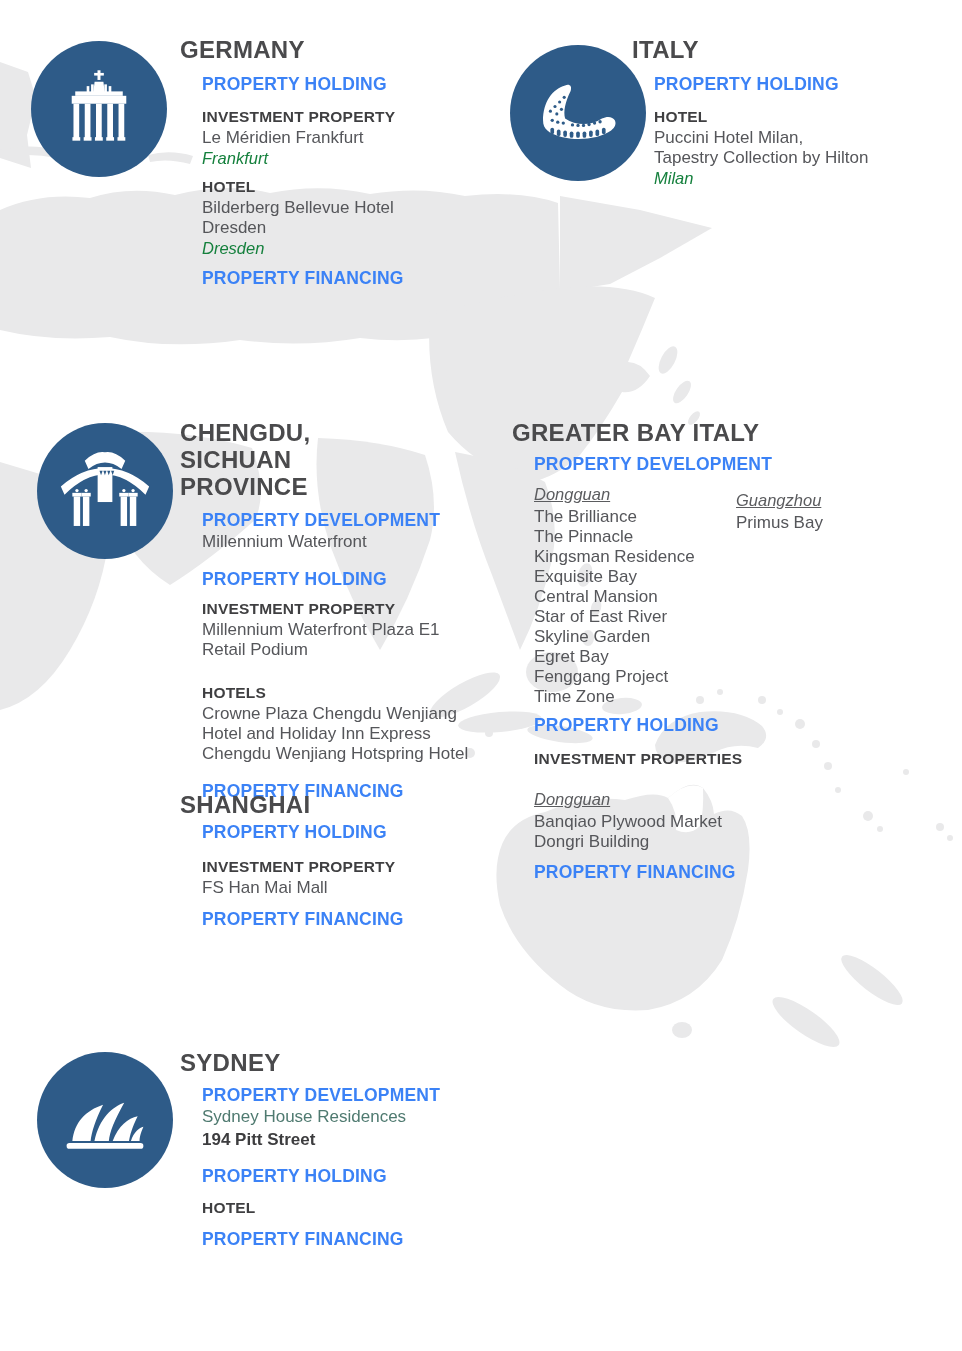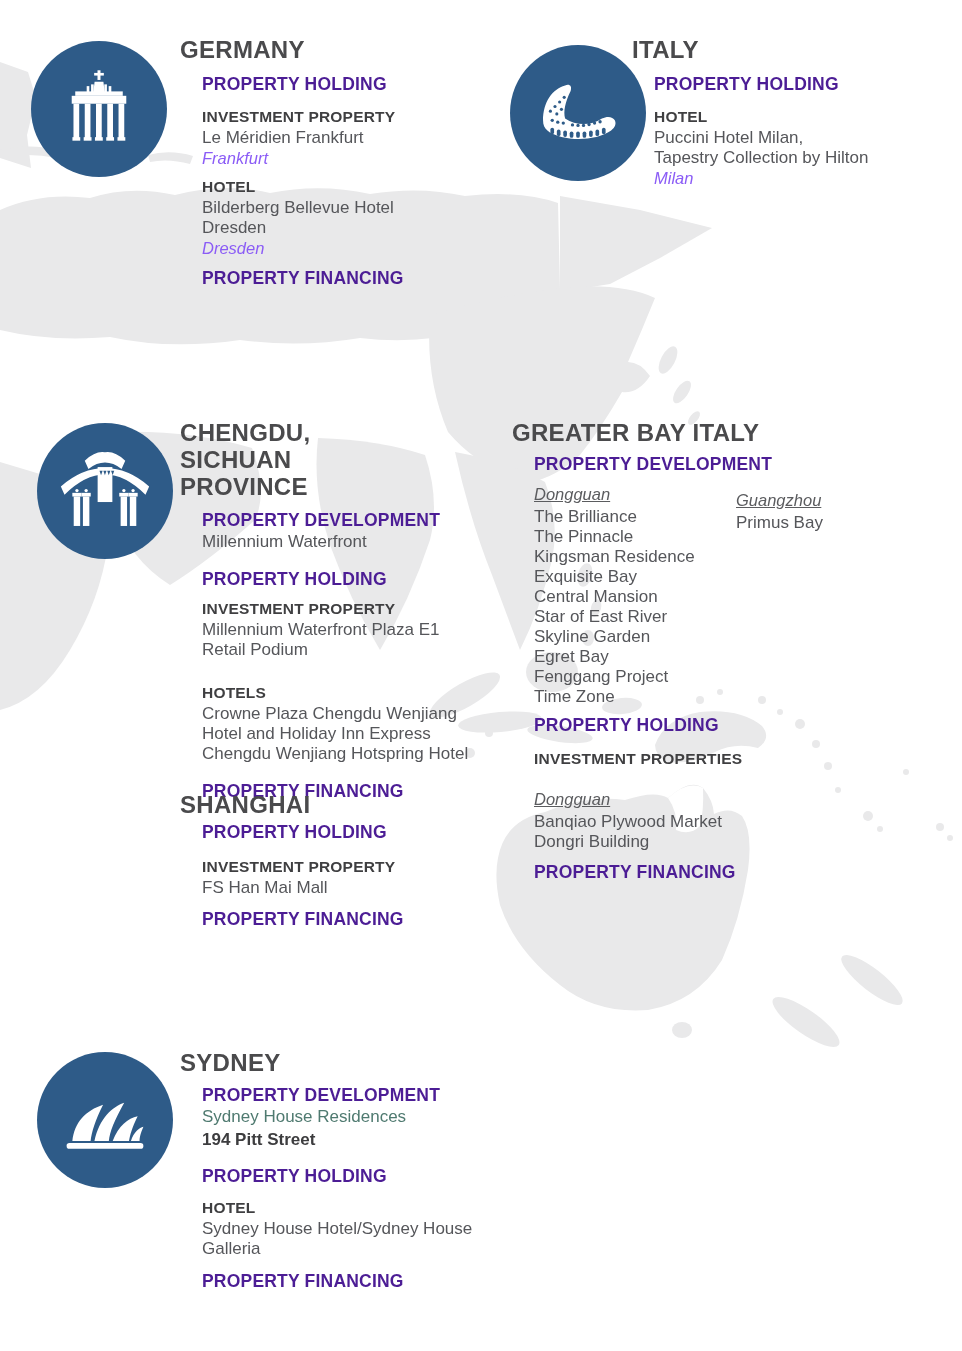--- a/index.html
+++ b/index.html
@@ -12,30 +12,30 @@
   .circle{
     position:absolute;width:136px;height:136px;border-radius:50%;
     background:#2e5b88;z-index:2;display:flex;align-items:center;justify-content:center;
   }
   .region{position:absolute;z-index:3}
   .country-title{
     font-size:24px;font-weight:700;color:#4a4a4c;line-height:27px;
     margin:0 0 11px 0;letter-spacing:.3px;
   }
   .blue-h{
-    font-size:17.5px;font-weight:700;color:#4c1d95;line-height:20px;
+    font-size:17.5px;font-weight:700;color:#3b82f6;line-height:20px;
     margin:0 0 13px 0;letter-spacing:.2px;
   }
   .sub-h{
     font-size:15.5px;font-weight:700;color:#3f3f41;line-height:19px;
     margin:0 0 2px 0;letter-spacing:.2px;
   }
   .body-line{font-size:17px;color:#55565a;line-height:20px;white-space:nowrap}
   .teal{color:#4f7a70}
-  .city{font-size:16.5px;font-style:italic;color:#8b5cf6;line-height:20px}
+  .city{font-size:16.5px;font-style:italic;color:#15803d;line-height:20px}
   .district{
     font-size:16.5px;font-style:italic;color:#5b5c5f;
     text-decoration:underline;line-height:20px;margin:0 0 3px 0;
   }
   .indent{margin-left:22px}
   .block{margin-bottom:13px}
   .addr{font-size:17px;font-weight:700;color:#3d3d3f;line-height:20px;margin-top:3px;white-space:nowrap}
   .two-col{display:flex;align-items:flex-start}
   .col-1{width:202px;flex:0 0 202px}
   .col-2{padding-top:6px}
@@ -316,19 +316,15 @@
   <div class="blue-h indent" style="margin-bottom:2px">PROPERTY DEVELOPMENT</div>
   <div class="block indent" style="margin-bottom:16px">
     <div>
         <div class="body-line teal">Sydney House Residences</div>
       </div>
     <div class="addr">194 Pitt Street</div>
   </div>
   <div class="blue-h indent" style="margin-bottom:12px">PROPERTY HOLDING</div>
   <div class="block indent" style="margin-bottom:12px">
     <div class="sub-h">HOTEL</div>
-    <div>
-        <div class="body-line">Sydney House Hotel/Sydney House</div>
-        <div class="body-line">Galleria</div>
-      </div>
   </div>
   <div class="blue-h indent">PROPERTY FINANCING</div>
 </div>
 
 </body></html>

